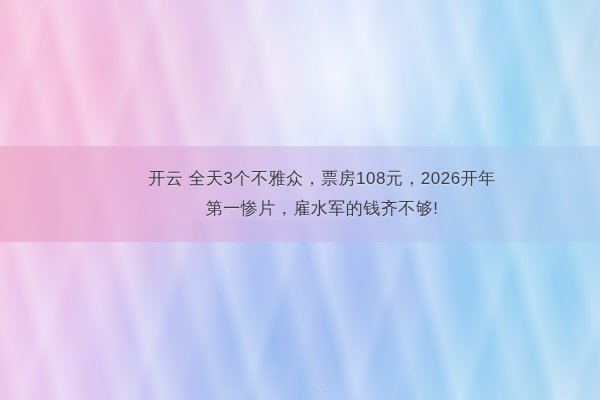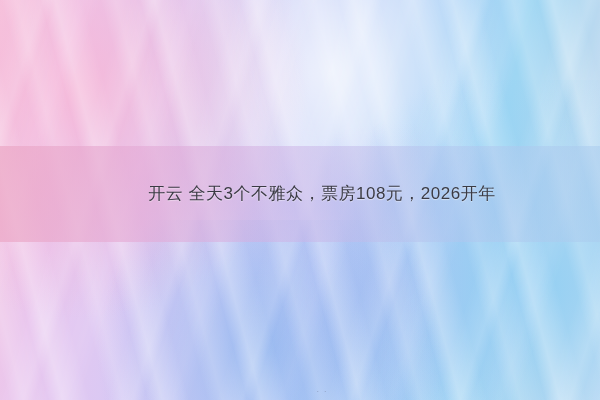--- a/index.html
+++ b/index.html
@@ -142,17 +142,18 @@
   <div class="glow-white-top"></div>
   <div class="glow-pink"></div>
   <div class="glow-violet"></div>
   <div class="glow-cyan"></div>
   <div class="glow-blue-bottom"></div>
   <div class="rays"></div>
   <div class="rays2"></div>
 
   <div class="caption-band">
     <div class="caption-line">开云 全天3个不雅众，票房108元，2026开年</div>
+    <div class="caption-line">第一惨片，雇水军的钱齐不够!</div>
   </div>
 
   <div class="watermark">· ·</div>
 
 </div>
 
 </body></html>

